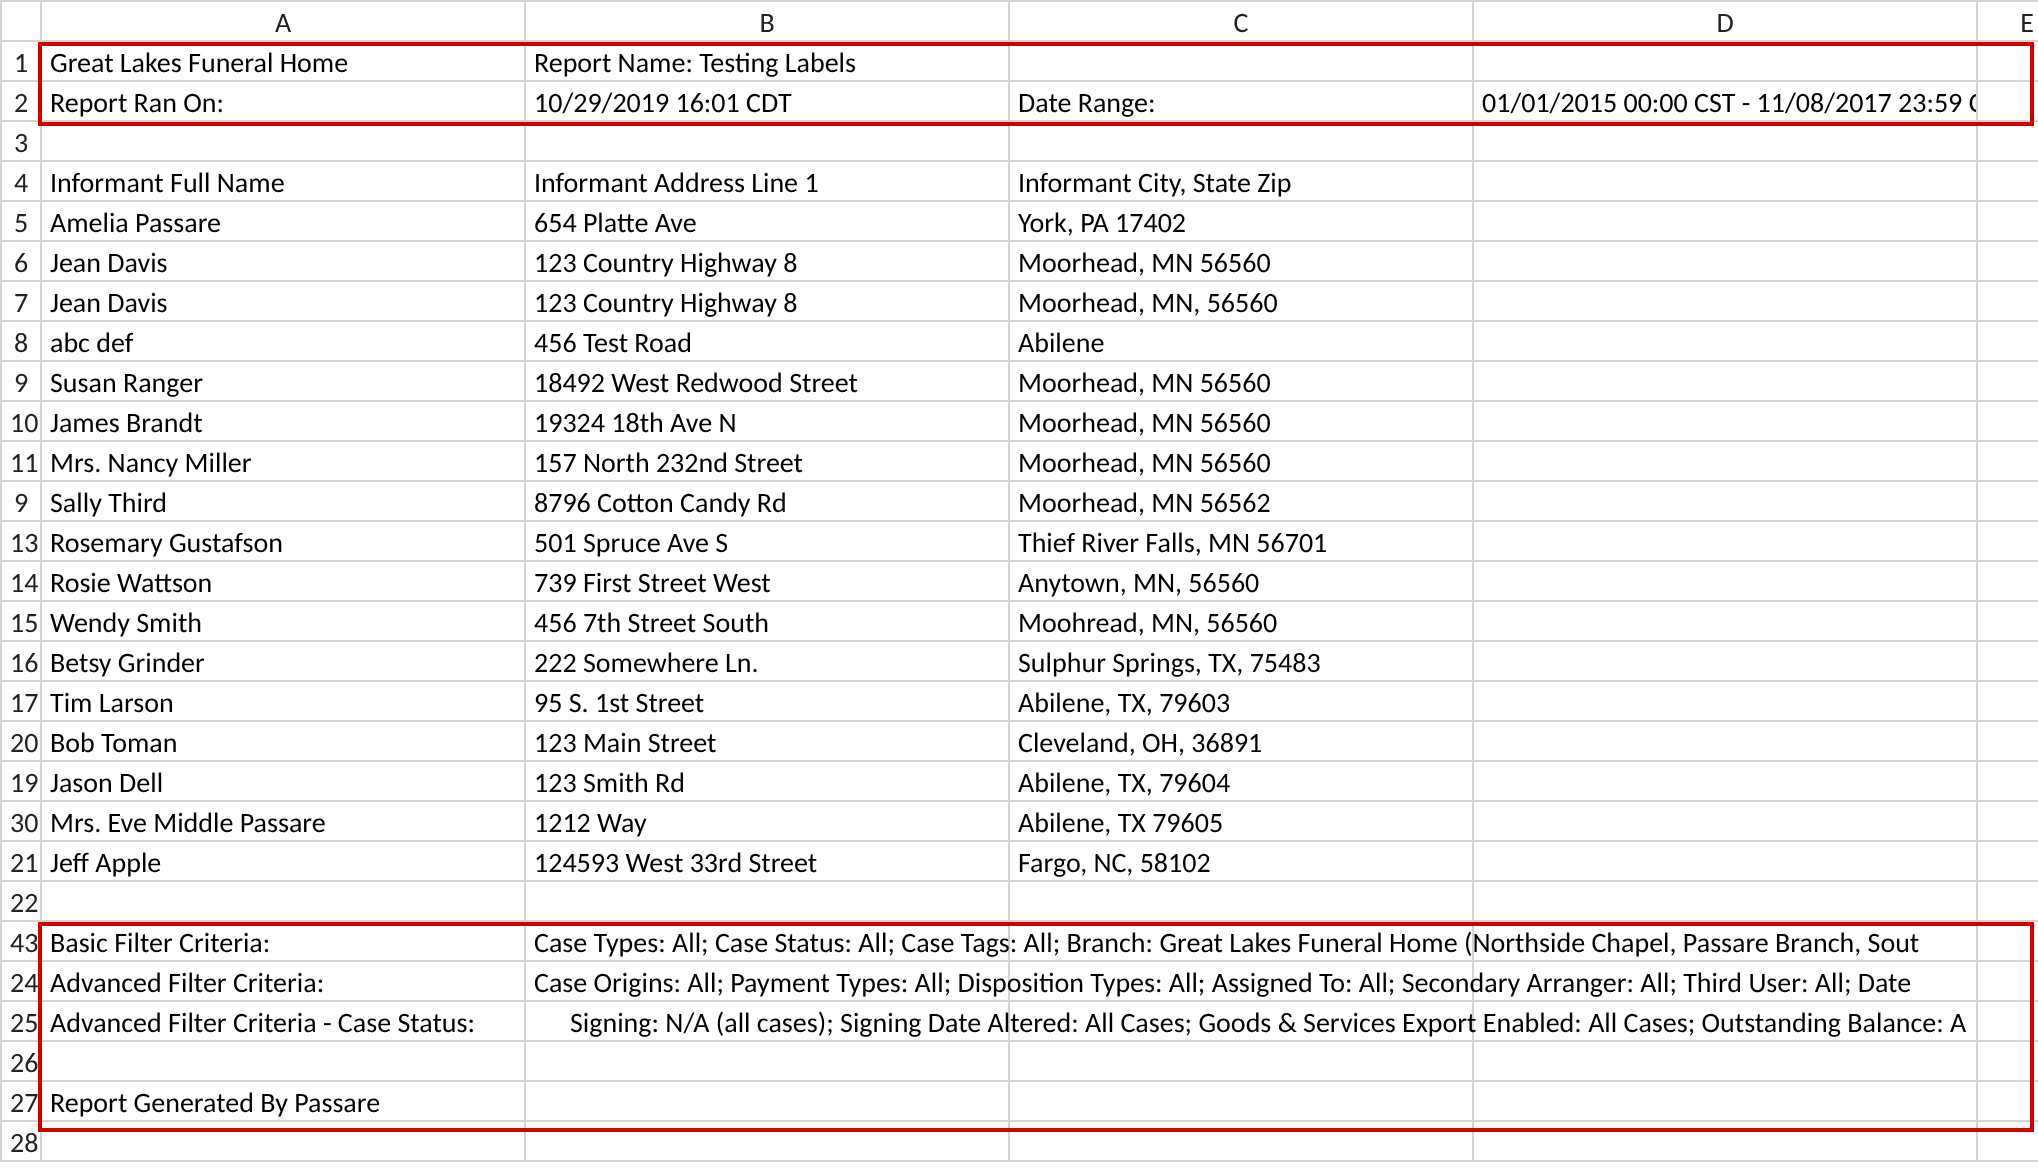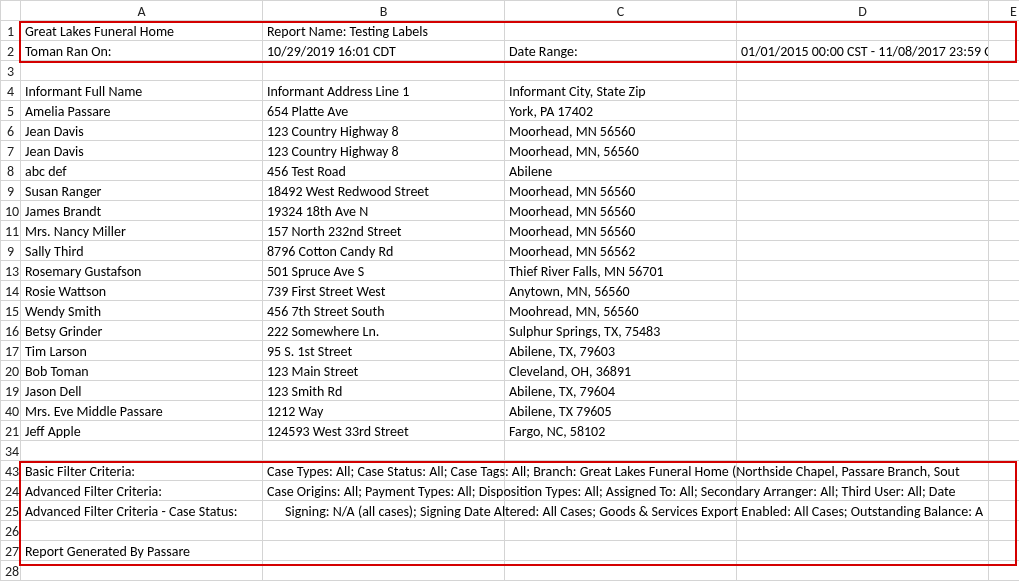--- a/index.html
+++ b/index.html
@@ -82,21 +82,21 @@
     <tr>
       <td class="rowhead">1</td>
       <td>Great Lakes Funeral Home</td>
       <td>Report Name: Testing Labels</td>
       <td></td>
       <td></td>
       <td></td>
     </tr>
     <tr>
       <td class="rowhead">2</td>
-      <td>Toman Ran On:</td>
+      <td>Report Ran On:</td>
       <td>10/29/2019 16:01 CDT</td>
       <td>Date Range:</td>
       <td>01/01/2015 00:00 CST - 11/08/2017 23:59 CST</td>
       <td></td>
     </tr>
     <tr>
       <td class="rowhead">3</td>
       <td></td>
           <td></td>
           <td></td>
@@ -226,38 +226,38 @@
         </tr>
     <tr>
           <td class="rowhead">19</td>
           <td>Jason Dell</td>
           <td>123 Smith Rd</td>
           <td>Abilene, TX, 79604</td>
           <td></td>
           <td></td>
         </tr>
     <tr>
-          <td class="rowhead">40</td>
+          <td class="rowhead">30</td>
           <td>Mrs. Eve Middle Passare</td>
           <td>1212 Way</td>
           <td>Abilene, TX  79605</td>
           <td></td>
           <td></td>
         </tr>
     <tr>
           <td class="rowhead">21</td>
           <td>Jeff Apple</td>
           <td>124593 West 33rd Street</td>
           <td>Fargo, NC, 58102</td>
           <td></td>
           <td></td>
         </tr>
 
     <tr>
-          <td class="rowhead">34</td>
+          <td class="rowhead">22</td>
           <td></td>
           <td></td>
           <td></td>
           <td></td>
           <td></td>
         </tr>
 
     <tr>
           <td class="rowhead">43</td>
           <td>Basic Filter Criteria:</td>

